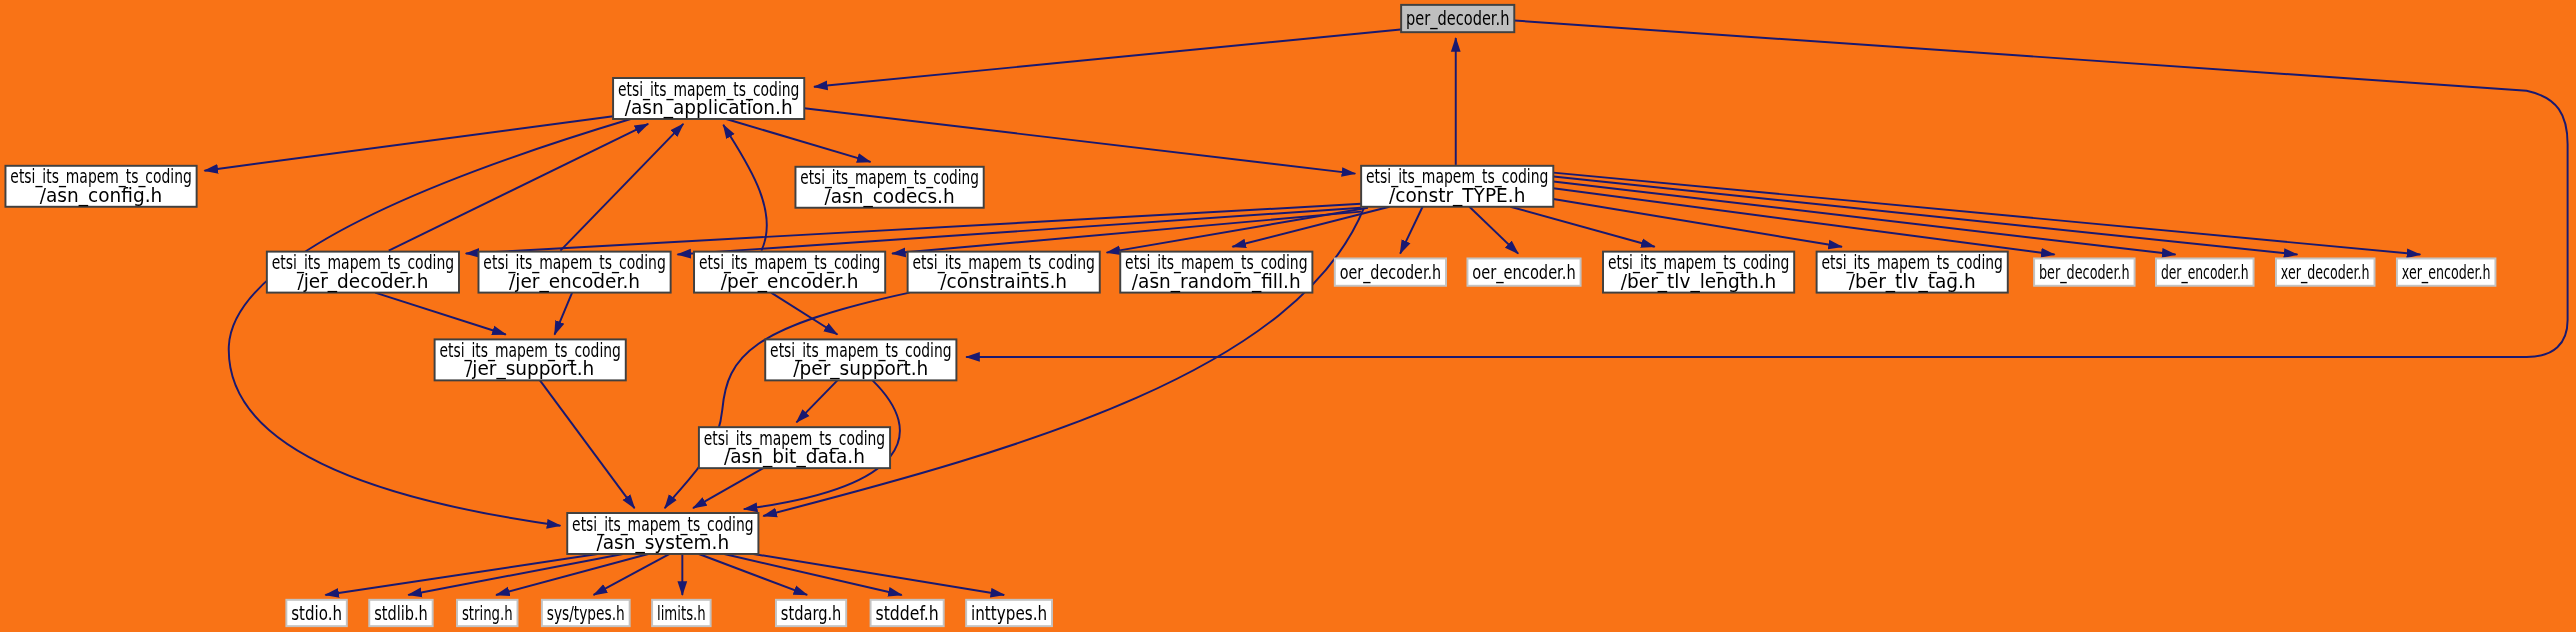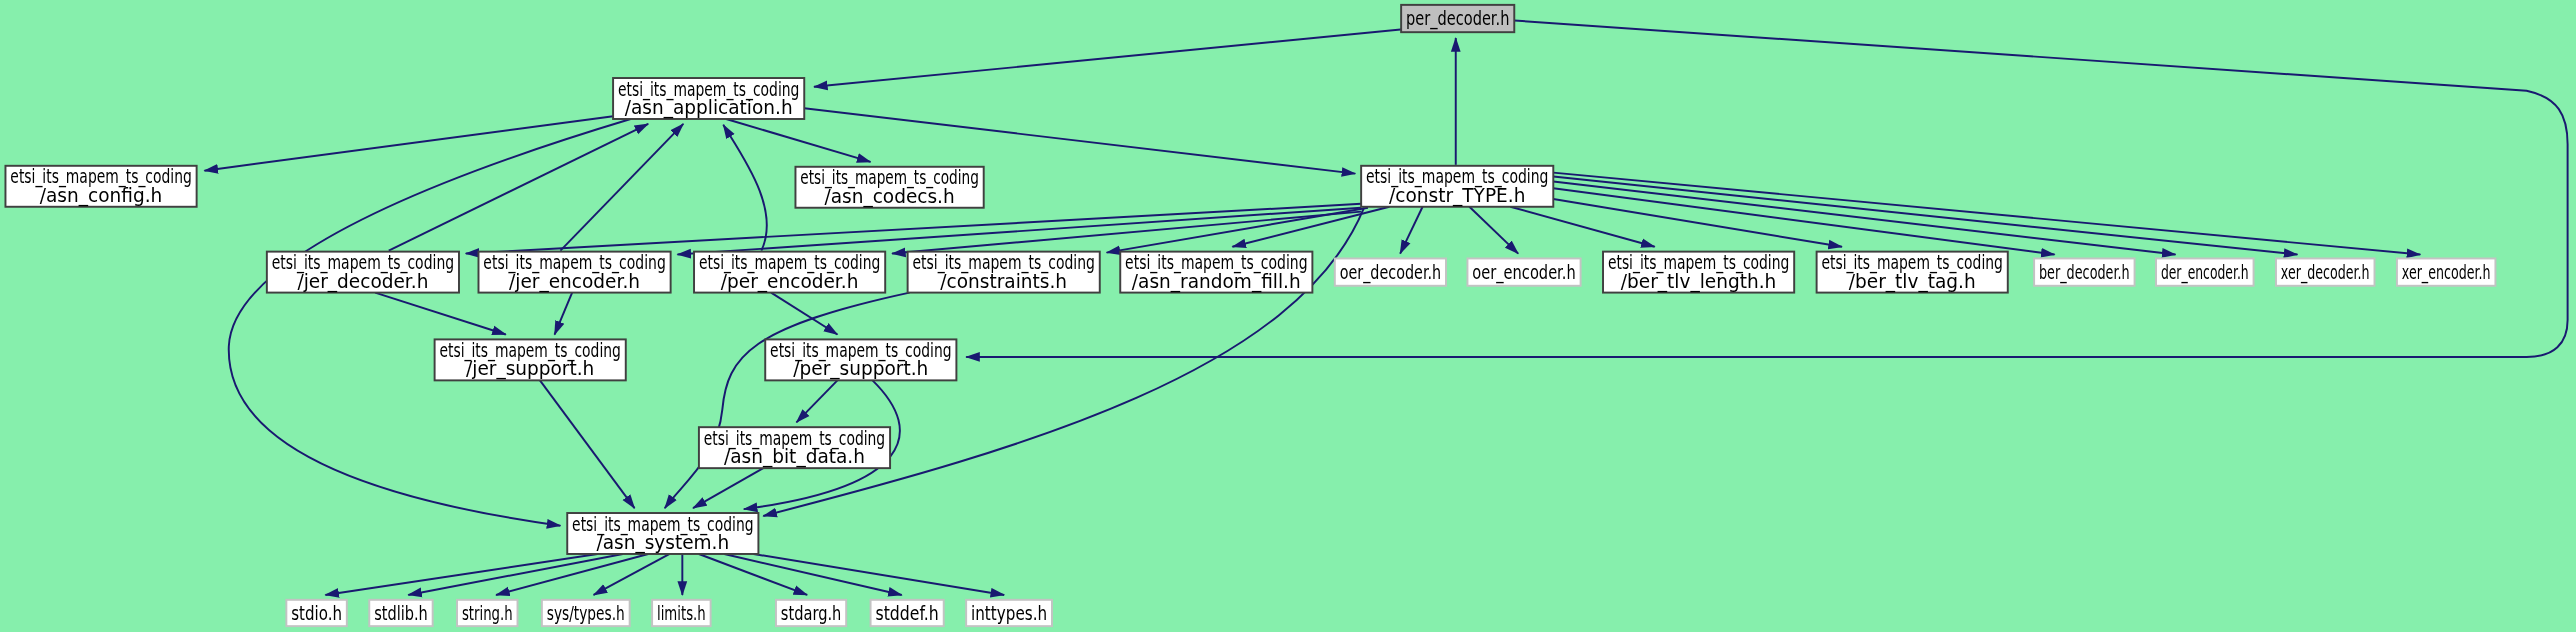--- a/index.html
+++ b/index.html
@@ -1,21 +1,21 @@
 <!DOCTYPE html>
 <html><head>
 <meta charset="utf-8">
 <title>Include dependency graph</title>
 <style>
   html, body { margin: 0; padding: 0; background: #ffffff; }
   .stage {
     position: relative;
     width: 2576px;
     height: 632px;
-    background: #86efac;
+    background: #f97316;
     overflow: hidden;
   }
   svg { display: block; }
   .edge {
     fill: none;
     stroke: #191970;
     stroke-width: 2;
   }
   .node rect {
     fill: #ffffff;

